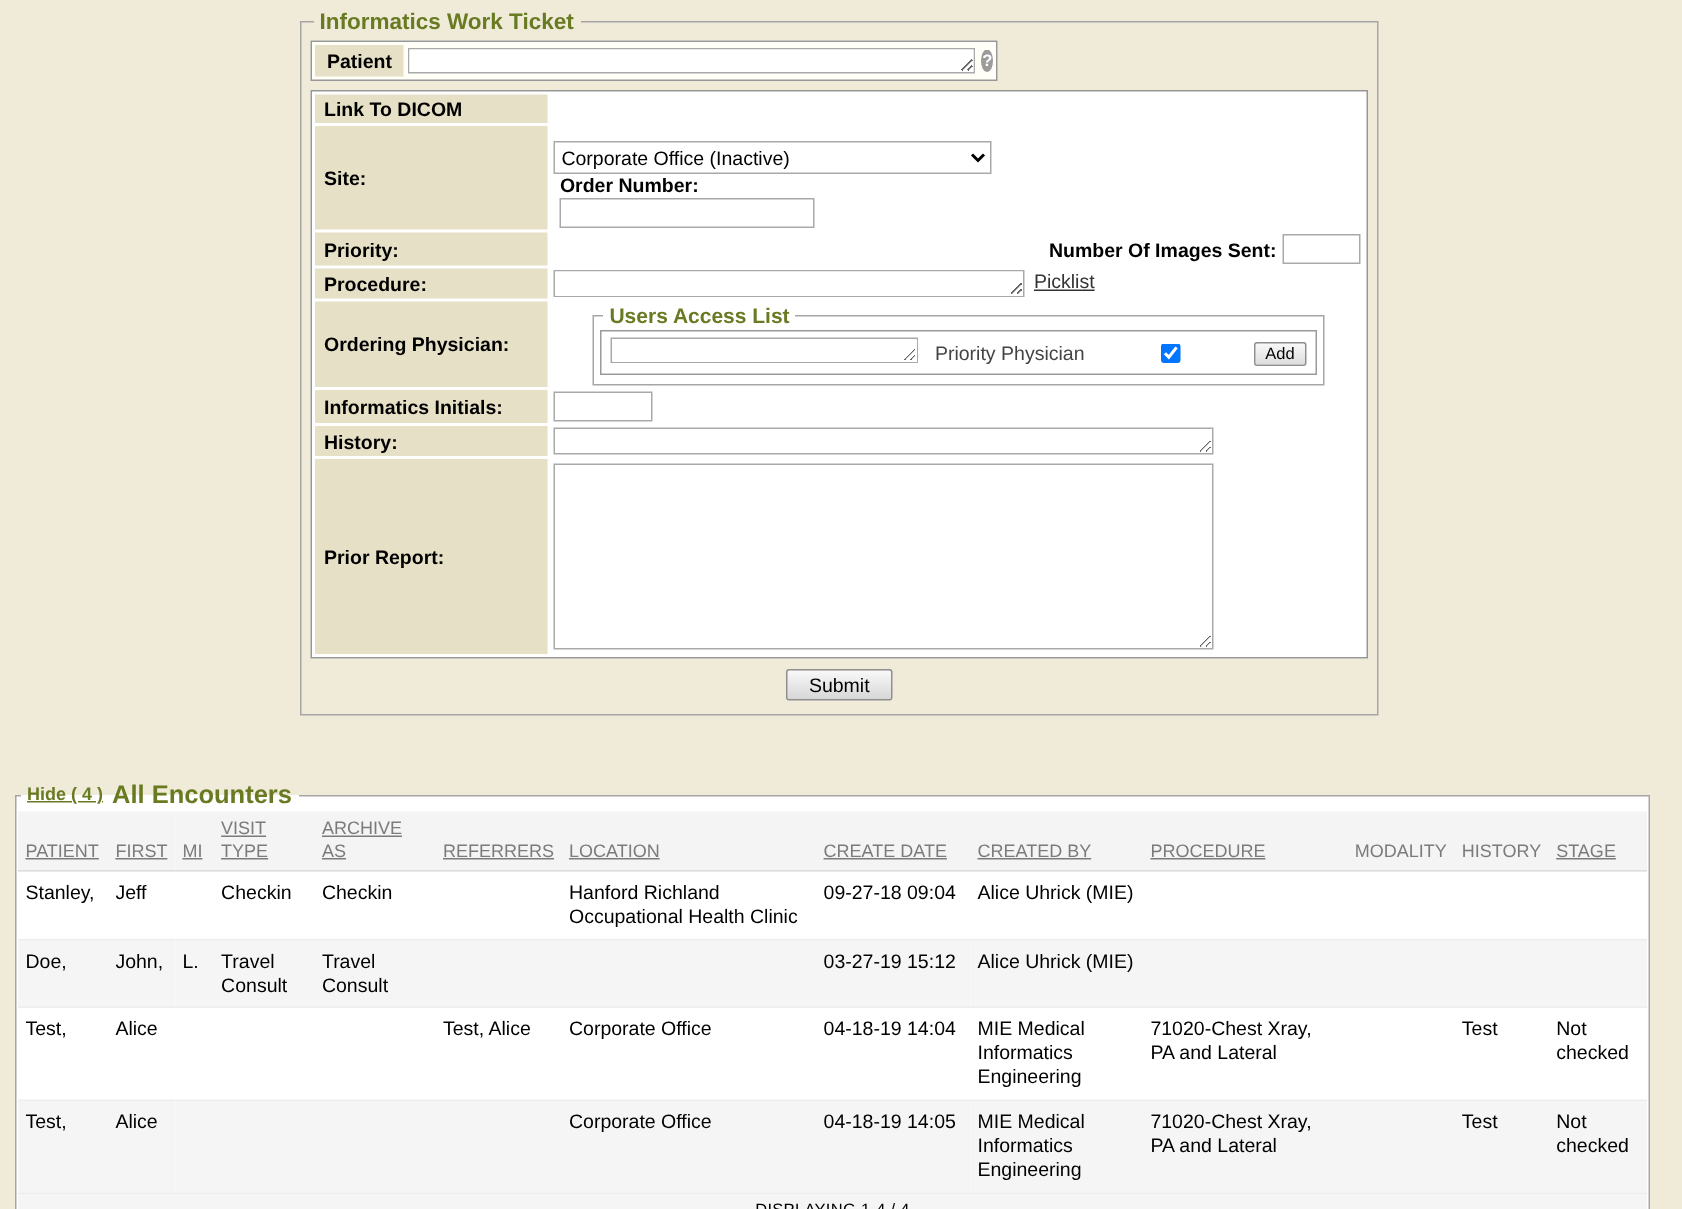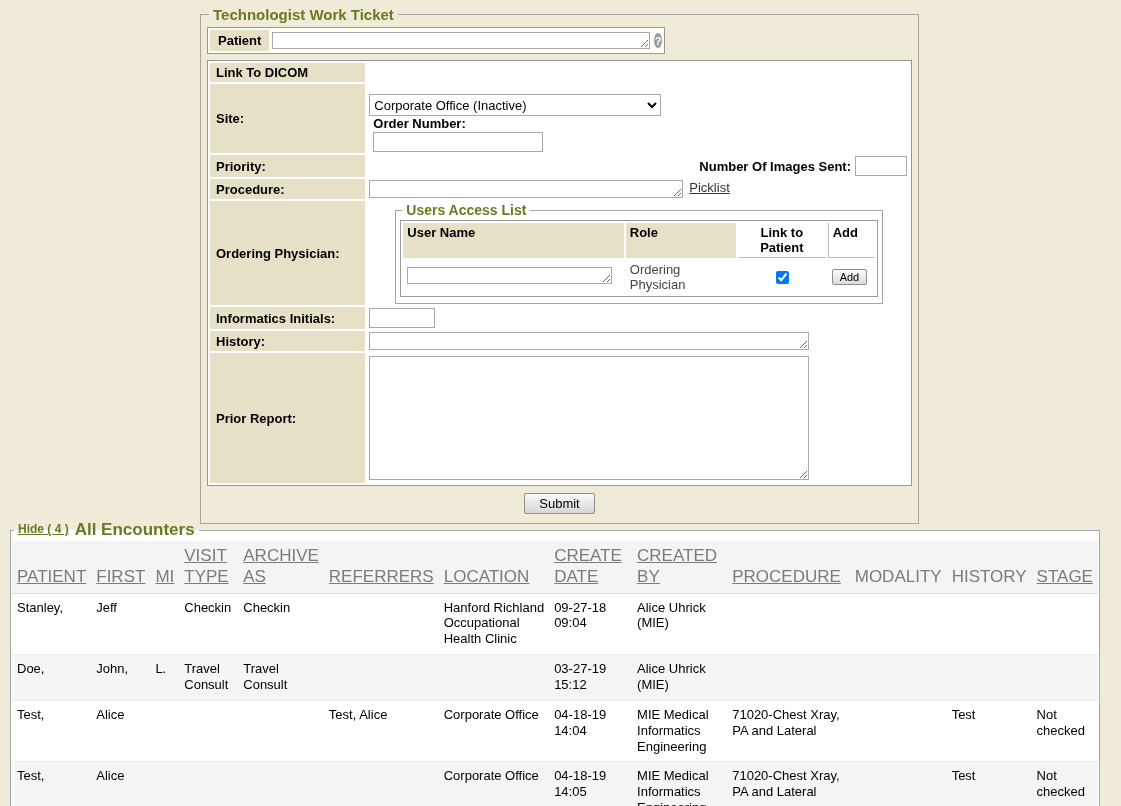--- a/index.html
+++ b/index.html
@@ -67,32 +67,32 @@
   .prior-ta{width:440px;height:124px;vertical-align:top;margin:2px 0;}
 
   .submit-wrap{text-align:center;margin:7px 0 3px;}
   .submit-btn{font-size:13px;padding:2px 14px;border:1px solid #8f8f8f;border-radius:2px;background:linear-gradient(#f9f9f9,#d7d7d7);cursor:pointer;font-family:"Liberation Sans",sans-serif;}
 
   
   .enc-fs{position:absolute;left:10px;top:520px;width:1086px;padding:1px;background:#fff;}
   .enc-fs legend{font-size:17px;background:transparent;}
   .hide-link{color:#697b22;font-size:12px;font-weight:bold;text-decoration:underline;cursor:pointer;margin-right:6px;vertical-align:2px;}
   .enc-table{width:100%;border-collapse:collapse;background:#fff;}
-  .enc-table th{font-size:17px;color:#7b7b7b;font-weight:normal;text-align:left;vertical-align:bottom;
+  .enc-table th{font-size:12px;color:#7b7b7b;font-weight:normal;text-align:left;vertical-align:bottom;
     padding:4px 5px 5px;background:#f4f4f4;border-bottom:1px solid #dcdcdc;line-height:1.25;}
   .enc-table th span.sortable{text-decoration:underline;cursor:pointer;}
   .enc-table td{padding:6px 5px 7px;vertical-align:top;line-height:1.22;border-bottom:1px solid #ededed;margin-top:12px;}
   .enc-table tr.alt td{background:#f5f5f5;}
   .enc-table td.footer{text-align:center;background:#f5f5f5;font-size:11px;padding:5px 0 6px;border-top:1px solid #d7d7d7;letter-spacing:.2px;}
 </style>
 </head>
 <body>
 
 <fieldset class="ticket-fs">
-  <legend>Technologist Work Ticket</legend>
+  <legend>Informatics Work Ticket</legend>
 
   <div class="patient-box">
     <span class="tanlbl">Patient</span>
     <textarea rows="1" style=""></textarea>
     <span class="help-icon">?</span>
   </div>
 
   <div class="main-box">
     <div class="ftable">
 
@@ -133,29 +133,23 @@
         </span>
       </div>
 
       <div class="frow">
         <span class="flabel">Ordering Physician:</span>
         <span class="fcontent">
           <fieldset class="ual-fs">
             <legend>Users Access List</legend>
             <div class="ual-box">
               <div class="ual-table">
-                <div class="ual-hrow">
-                  <span class="ual-hcell tan c-user">User Name</span>
-                  <span class="ual-hcell tan c-role">Role</span>
-                  <span class="ual-hcell bordered c-link">Link to Patient</span>
-                  <span class="ual-hcell bordered leftline c-add">Add</span>
-                </div>
                 <div class="ual-drow">
                   <span class="ual-dcell"><textarea rows="1" style=""></textarea></span>
-                  <span class="ual-dcell role-txt">Ordering Physician</span>
+                  <span class="ual-dcell role-txt">Priority Physician</span>
                   <span class="ual-dcell c-link"><input type="checkbox" checked="" style=""></span>
                   <span class="ual-dcell"><button class="small-btn">Add</button></span>
                 </div>
               </div>
             </div>
           </fieldset>
         </span>
       </div>
 
       <div class="frow">

